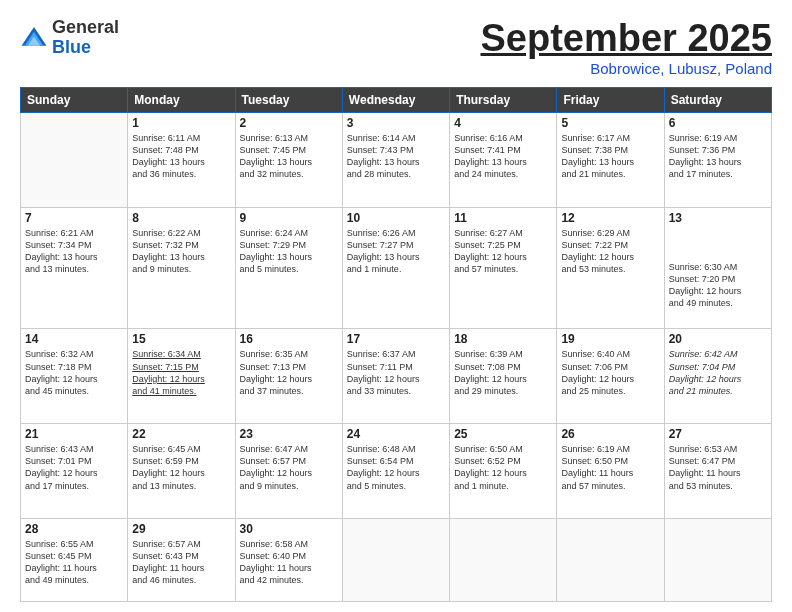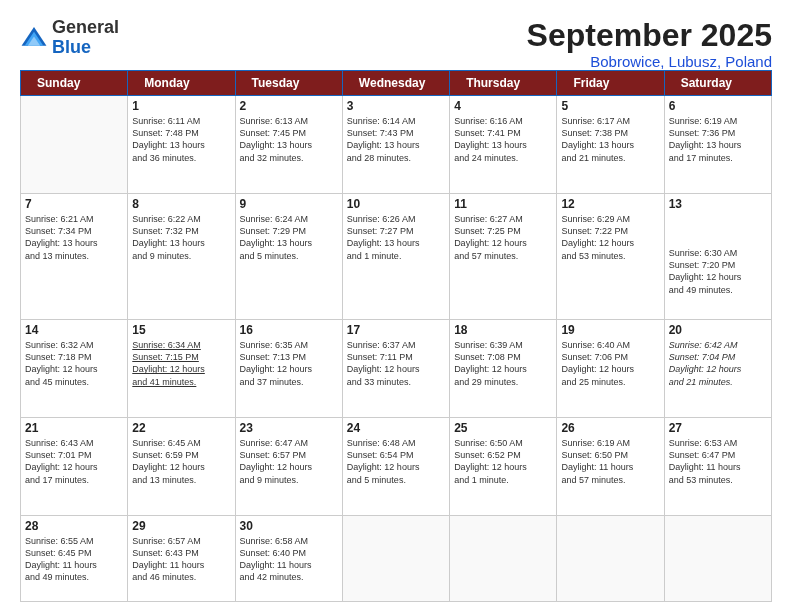--- a/index.html
+++ b/index.html
@@ -14,20 +14,21 @@
       width: 792px;
       height: 612px;
       padding: 18px 20px 10px 20px;
       display: flex;
       flex-direction: column;
     }
     .header {
       display: flex;
       justify-content: space-between;
       align-items: flex-start;
+      margin-bottom: 10px;
     }
     .logo {
       display: flex;
       align-items: center;
       gap: 4px;
     }
     .logo-text {
       font-size: 18px;
       font-weight: bold;
       line-height: 1.1;
@@ -35,41 +36,42 @@
     .logo-text .general { color: #333; }
     .logo-text .blue { color: #1565c0; }
     .logo-icon {
       width: 28px;
       height: 28px;
     }
     .title-block {
       text-align: right;
     }
     .month-title {
-      font-size: 32px;
+      font-size: 38px;
       font-weight: bold;
       color: #222;
       line-height: 1.1;
+      text-decoration: underline;
     }
     .location {
       font-size: 15px;
       color: #1d4ed8;
     }
     .calendar {
       flex: 1;
       border-collapse: collapse;
       width: 100%;
       table-layout: fixed;
     }
     .calendar th {
-      background: #7f1d1d;
+      background: #404040;
       color: #fff;
       font-size: 12px;
       font-weight: bold;
-      padding: 5px 16px;
+      padding: 5px 6px;
       text-align: left;
       border: 1px solid #1565c0;
     }
     .calendar td {
       vertical-align: top;
       border: 1px solid #ccc;
       padding: 3px 4px;
       font-size: 9.5px;
       color: #333;
       height: 82px;

